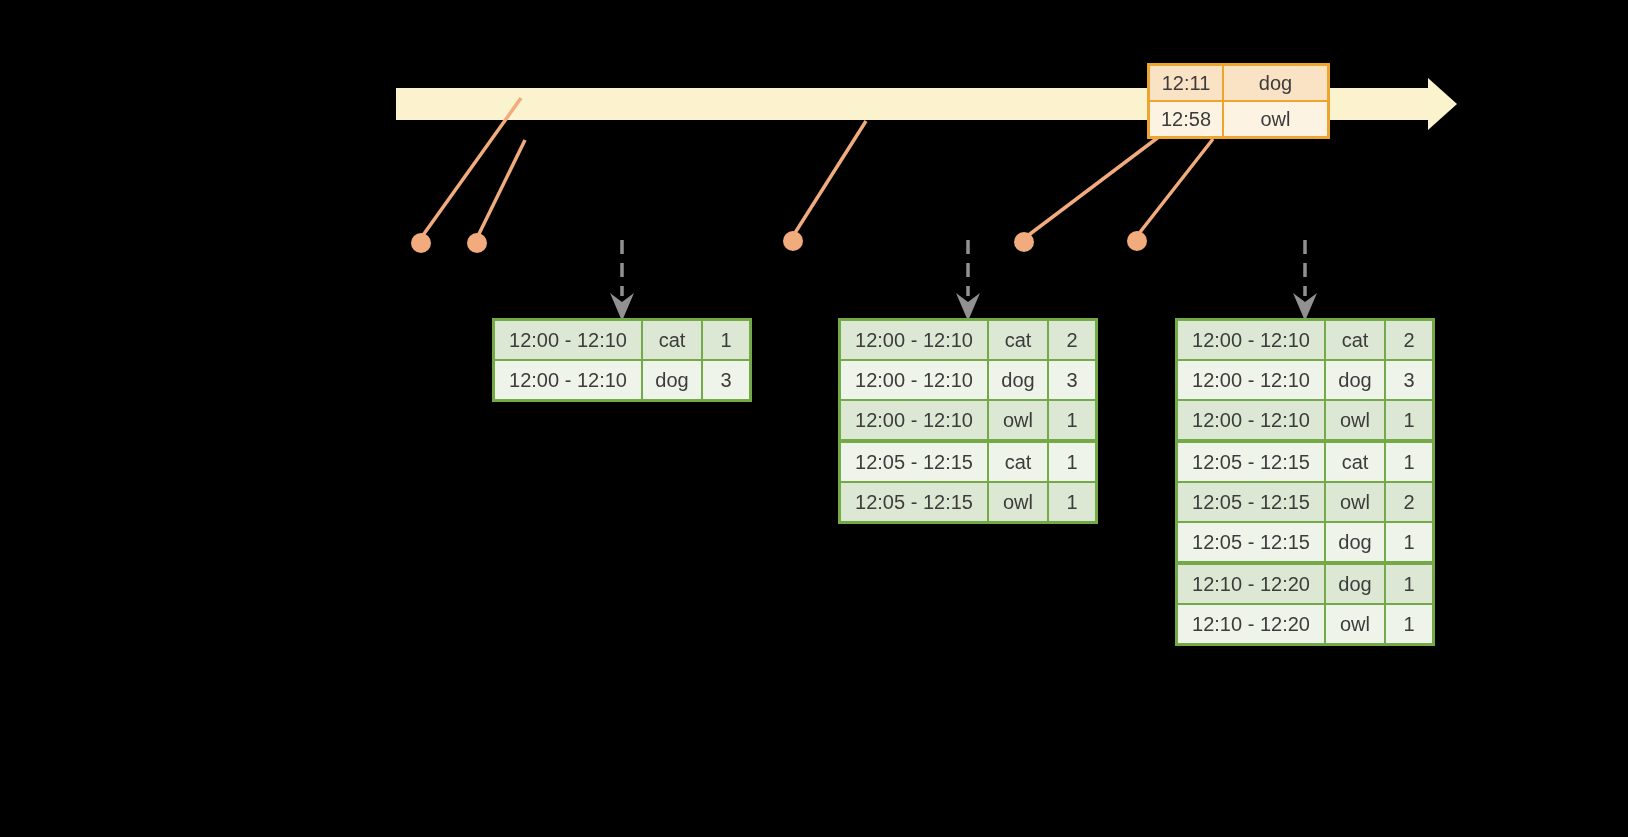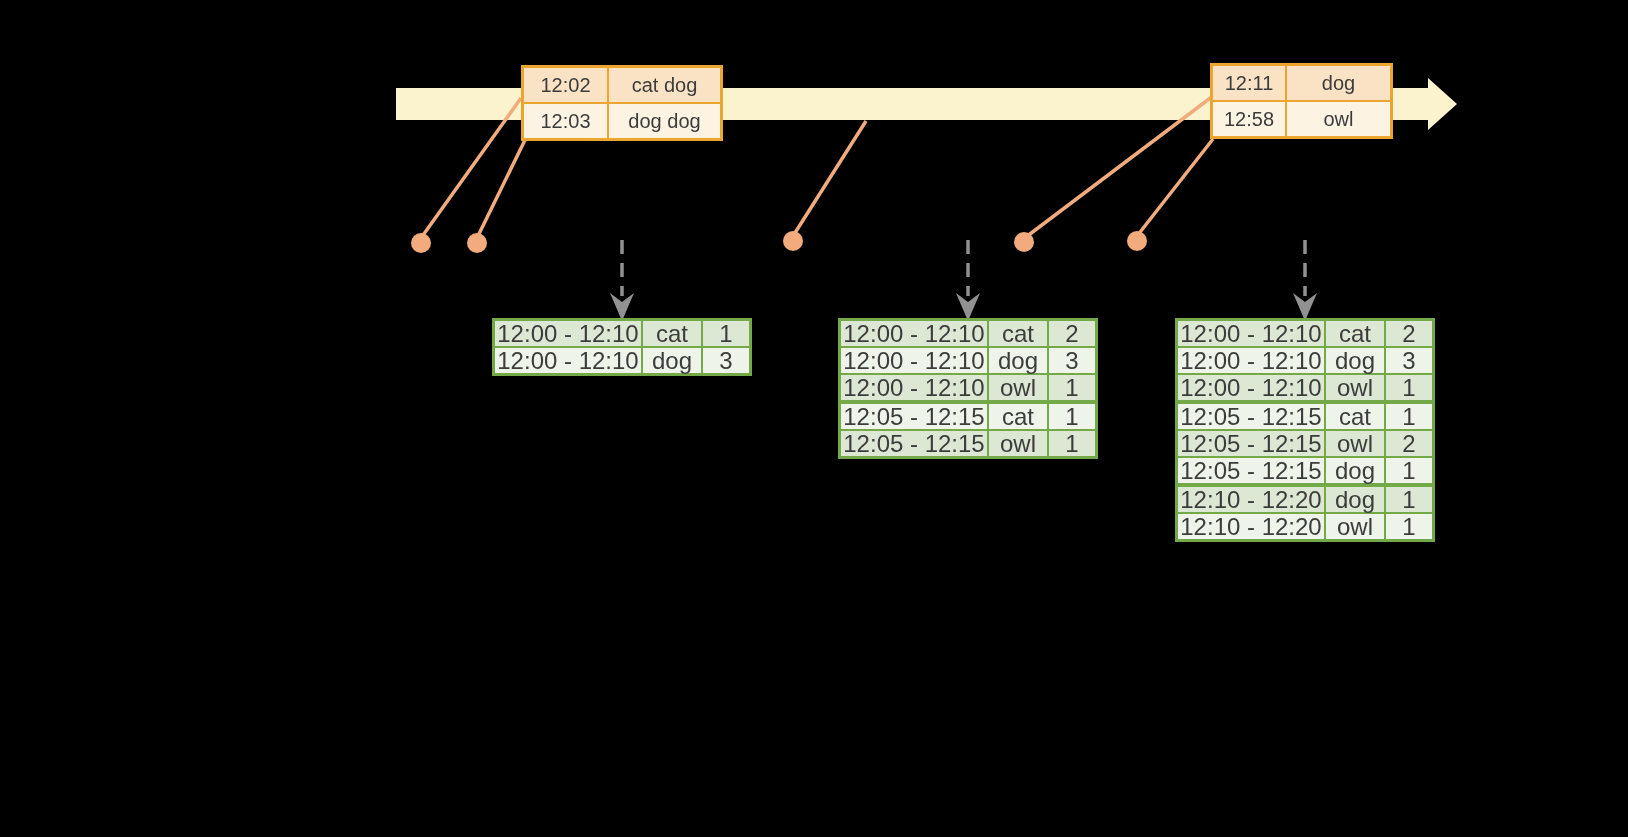--- a/index.html
+++ b/index.html
@@ -13,26 +13,26 @@
   .tbl{position:absolute;display:flex;flex-direction:column;gap:2px;padding:3px;}
   .tbl .row{display:grid;gap:2px;}
   .tbl .cell{display:flex;align-items:center;justify-content:center;line-height:1;}
 
   
   .etable{background:#ECA52F;}
   .etable .cell{height:34px;font-size:20px;background:#FDF3E3;}
   .etable .row.dark .cell{background:#FAE3C5;}
   .et1{left:521px;top:65px;}  .et1 .row{grid-template-columns:83px 111px;}
   .et2{left:866px;top:86px;}  .et2 .row{grid-template-columns:82px 114px;}
-  .et3{left:1210px;top:63px;} .et3 .row{grid-template-columns:72px 103px;}
+  .et3{left:1147px;top:63px;} .et3 .row{grid-template-columns:72px 103px;}
 
   
   .rtable{background:#73A946;}
   .rtable .row{grid-template-columns:146px 58px 46px;}
-  .rtable .cell{height:25px;font-size:24px;background:#EFF4EA;}
+  .rtable .cell{height:38px;font-size:20px;background:#EFF4EA;}
   .rtable .row.dark .cell{background:#DDE8D4;}
   .rtable .row.group-start{margin-top:2px;}
   .rt1{left:492px;top:318px;}
   .rt2{left:838px;top:318px;}
   .rt3{left:1175px;top:318px;}
 
   
   .band{fill:#FBF2CE;}
   .leader{stroke:#F1AB7D;stroke-width:3.5;}
   .dot{fill:#F1AB7D;}
@@ -64,30 +64,20 @@
     <line class="trig" x1="622" y1="240" x2="622" y2="296"></line>
     <path class="trighead" d="M610 293 L622 302 L634 293 L622 321 Z"></path>
 
     <line class="trig" x1="968" y1="240" x2="968" y2="296"></line>
     <path class="trighead" d="M956 293 L968 302 L980 293 L968 321 Z"></path>
 
     <line class="trig" x1="1305" y1="240" x2="1305" y2="296"></line>
     <path class="trighead" d="M1293 293 L1305 302 L1317 293 L1305 321 Z"></path>
   </svg>
 
-  <div class="tbl etable et1">
-    <div class="row dark">
-      <div class="cell">12:02</div>
-      <div class="cell">cat dog</div>
-    </div>
-    <div class="row">
-      <div class="cell">12:03</div>
-      <div class="cell">dog dog</div>
-    </div>
-  </div>
 
 
   <div class="tbl etable et3">
     <div class="row dark">
       <div class="cell">12:11</div>
       <div class="cell">dog</div>
     </div>
     <div class="row">
       <div class="cell">12:58</div>
       <div class="cell">owl</div>

